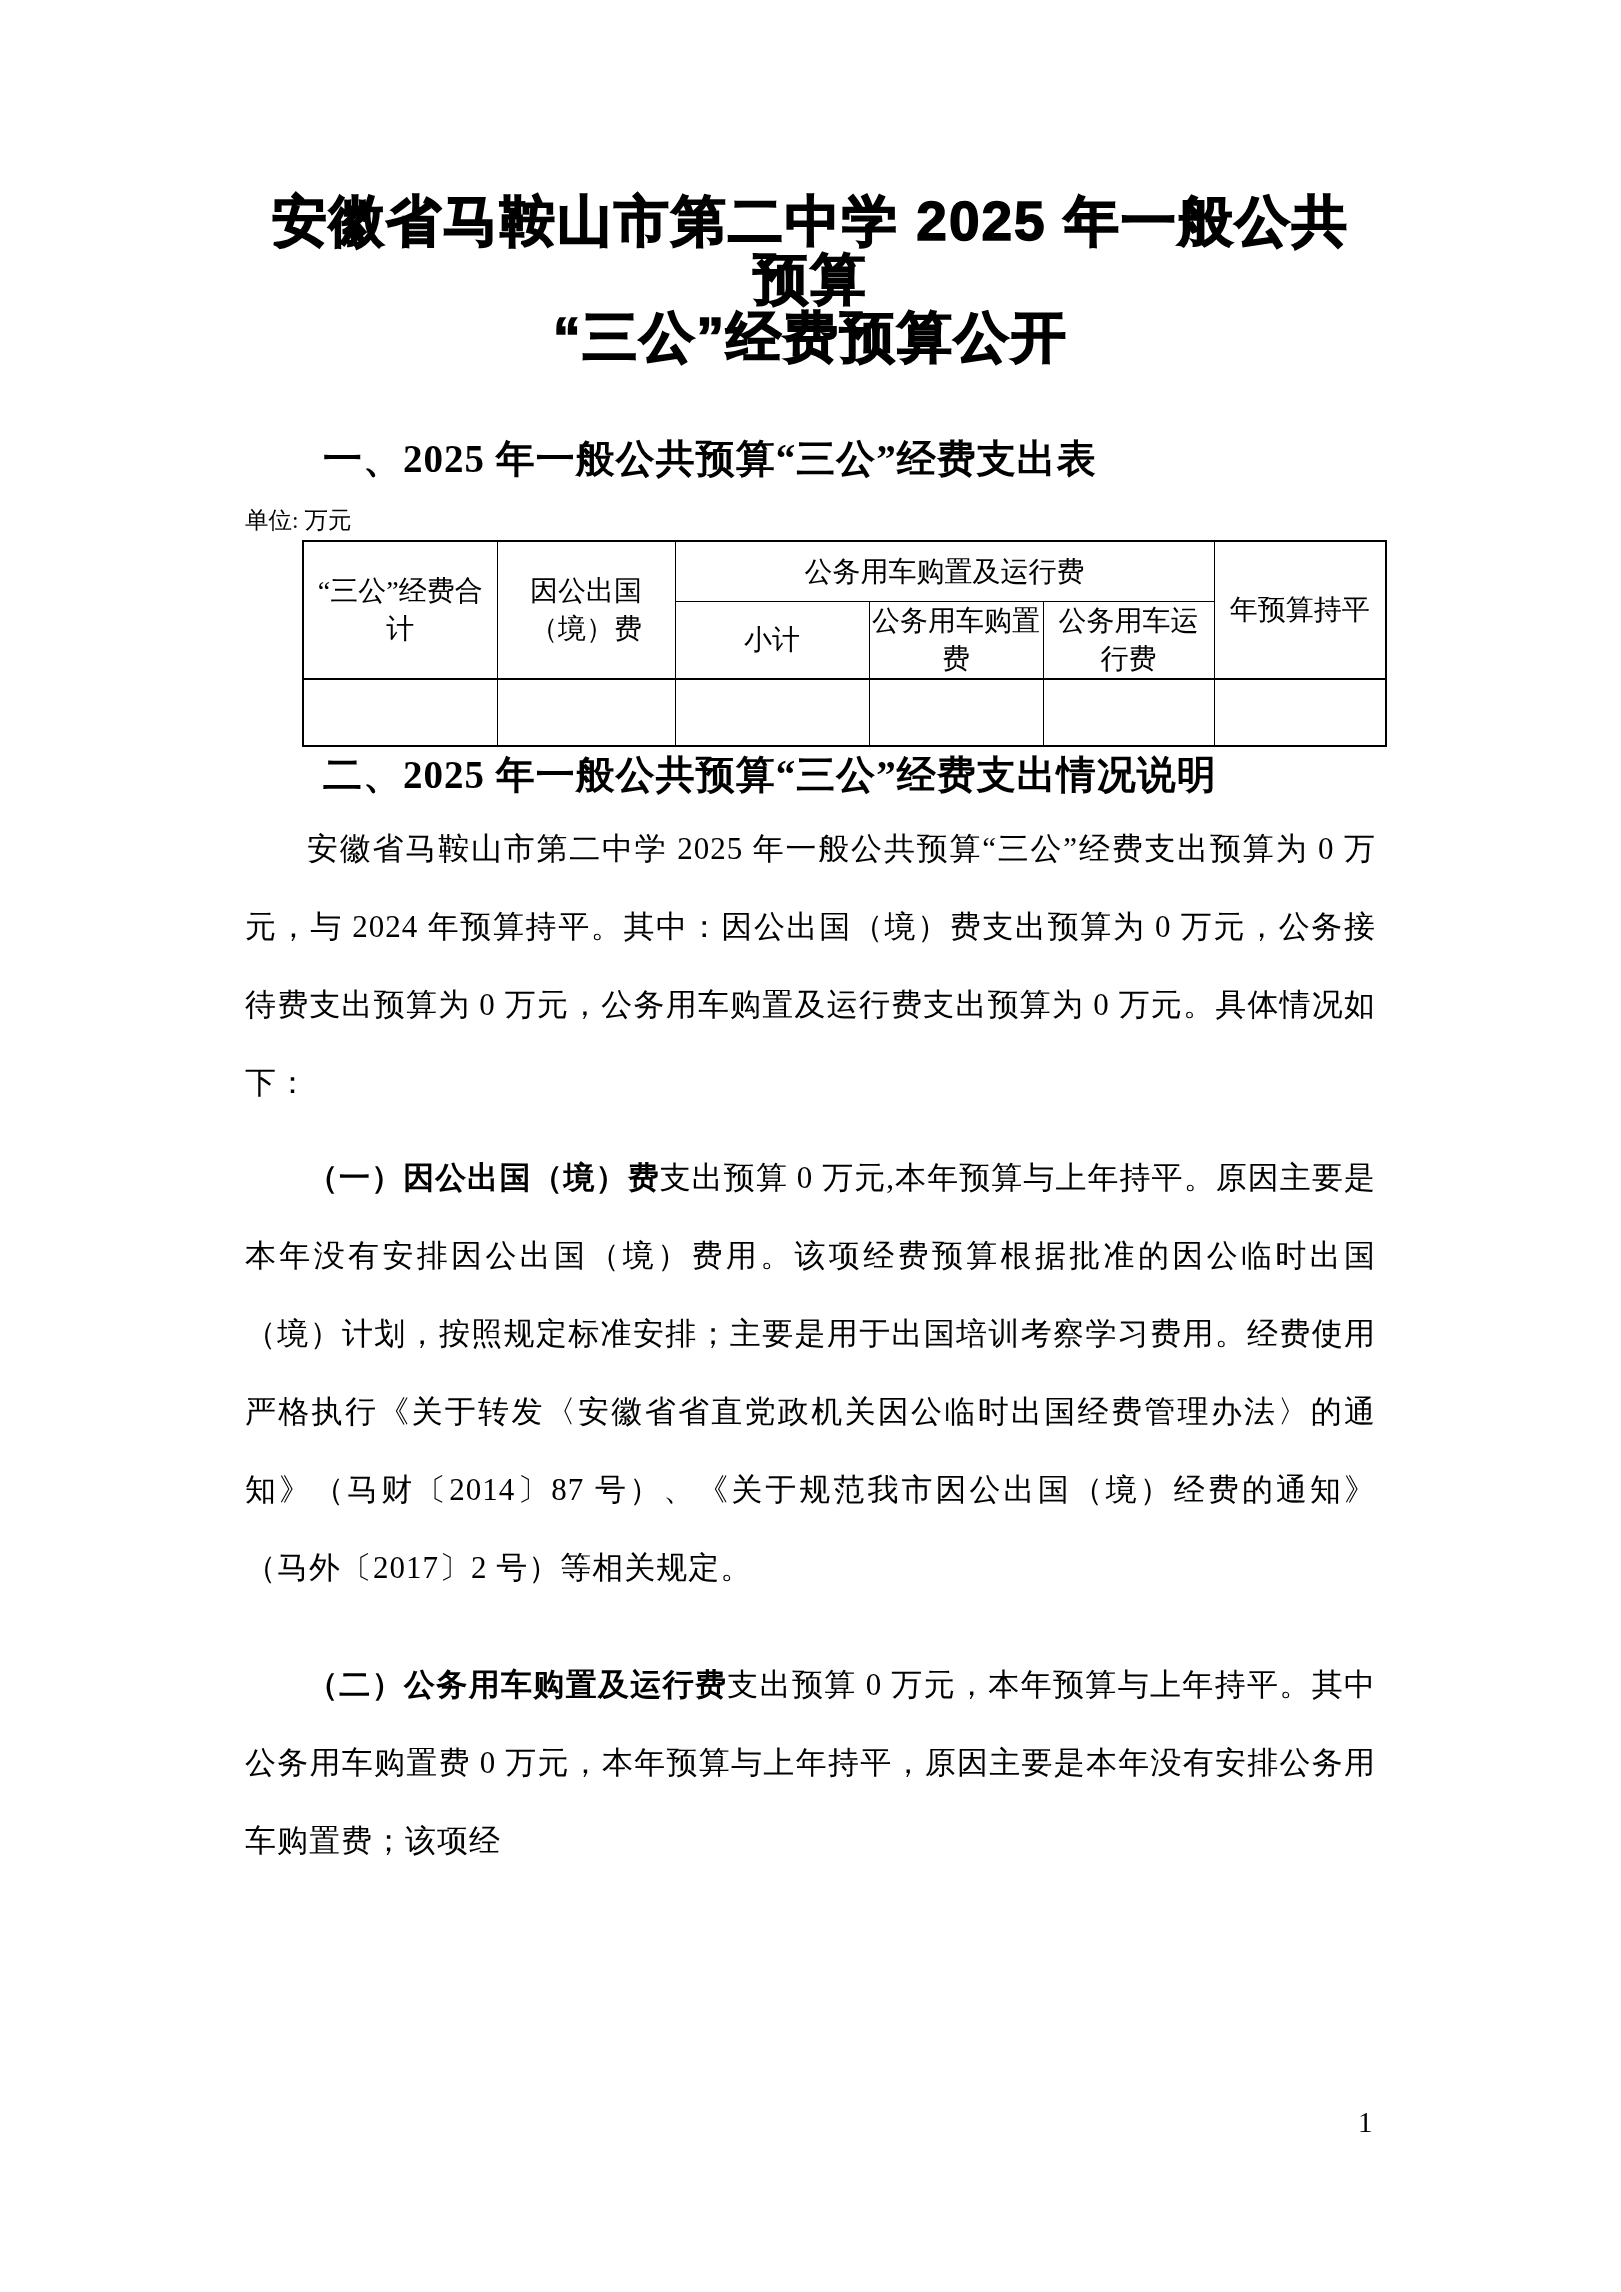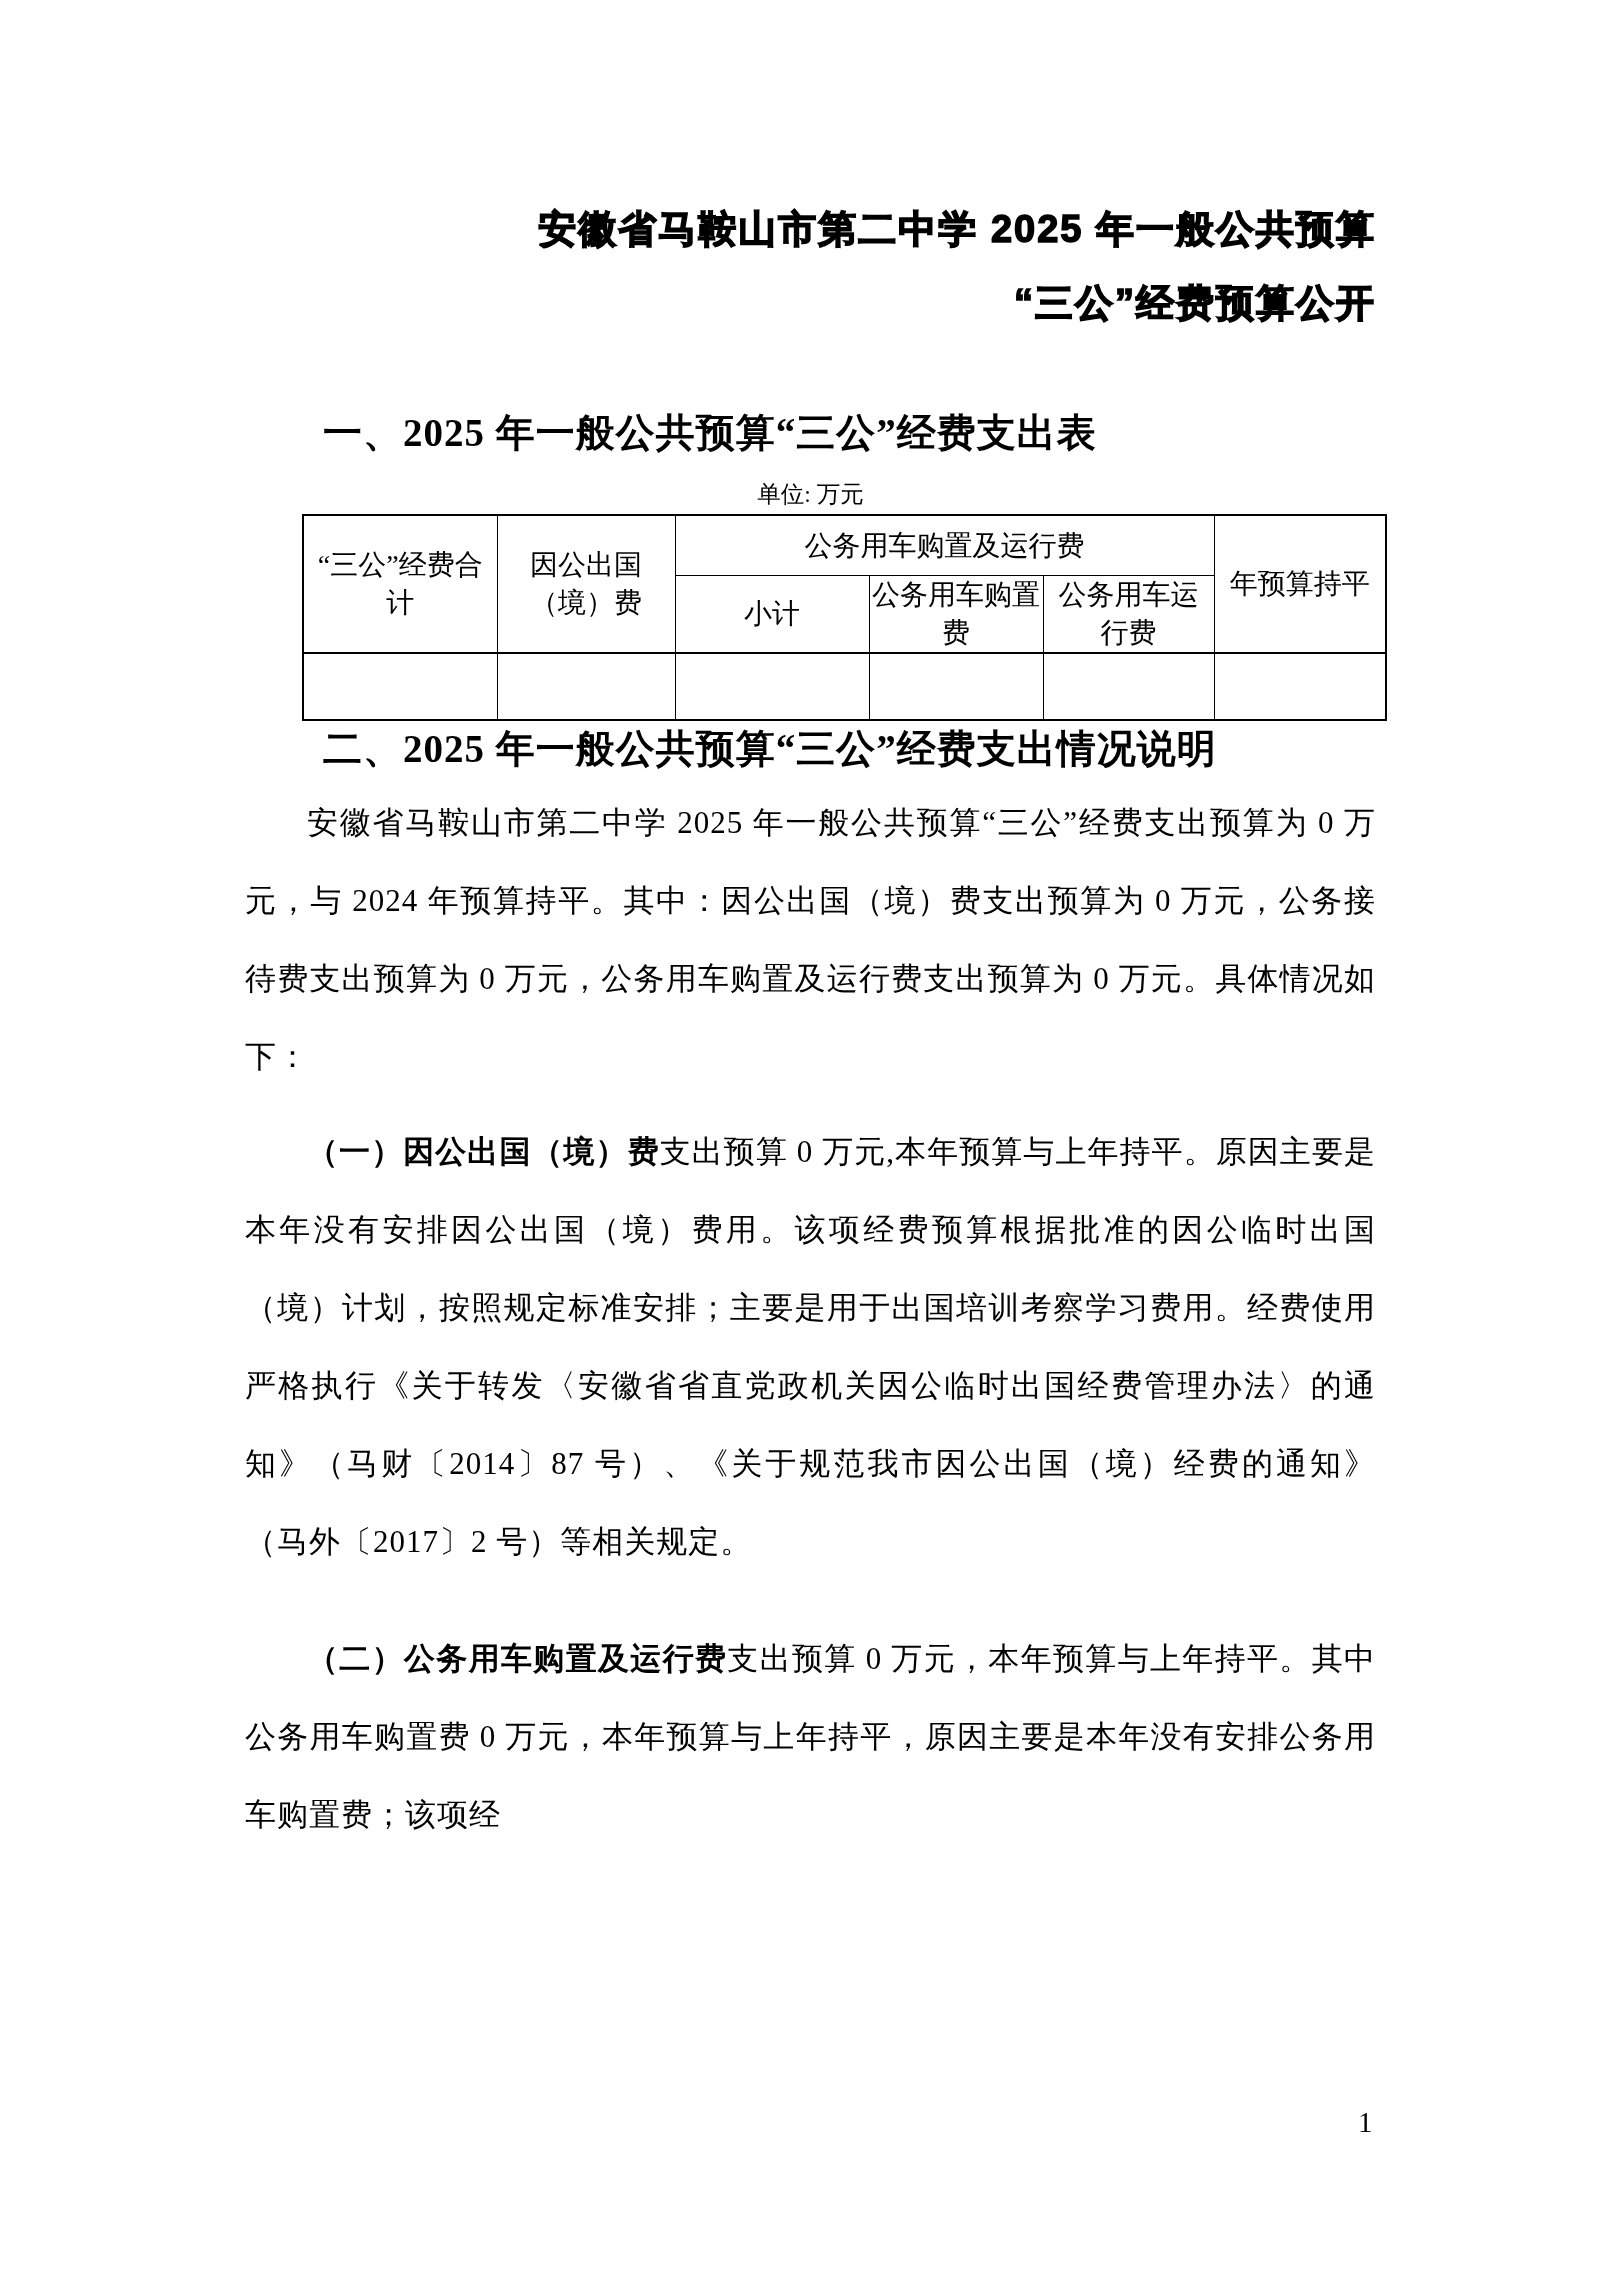--- a/index.html
+++ b/index.html
@@ -14,38 +14,38 @@
   }
   .page {
     position: absolute;
     inset: 0;
     box-sizing: border-box;
     padding: 192px 245px 0 245px;
   }
   .doc-title {
     font-family: "Liberation Sans", sans-serif;
     font-weight: 900;
-    font-size: 38px;
-    line-height: 74px;
-    text-align: right;
+    font-size: 55px;
+    line-height: 58px;
+    text-align: center;
     letter-spacing: 2px;
     -webkit-text-stroke: 1.5px #000;
   }
   .section-heading {
     font-size: 39px;
     font-weight: bold;
     line-height: 55px;
     text-indent: 2em;
     letter-spacing: 1px;
     white-space: nowrap;
   }
   .section-heading.first { margin-top: 65px; }
   .section-heading.second { }
   .unit-note {
-    text-align: center;
+    text-align: left;
     font-size: 23.5px;
     line-height: 29px;
     margin-top: 19.6px;
     margin-bottom: 5.9px;
   }
   table.budget {
     border-collapse: collapse;
     table-layout: fixed;
     margin-left: 57px;
     width: 1083px;

